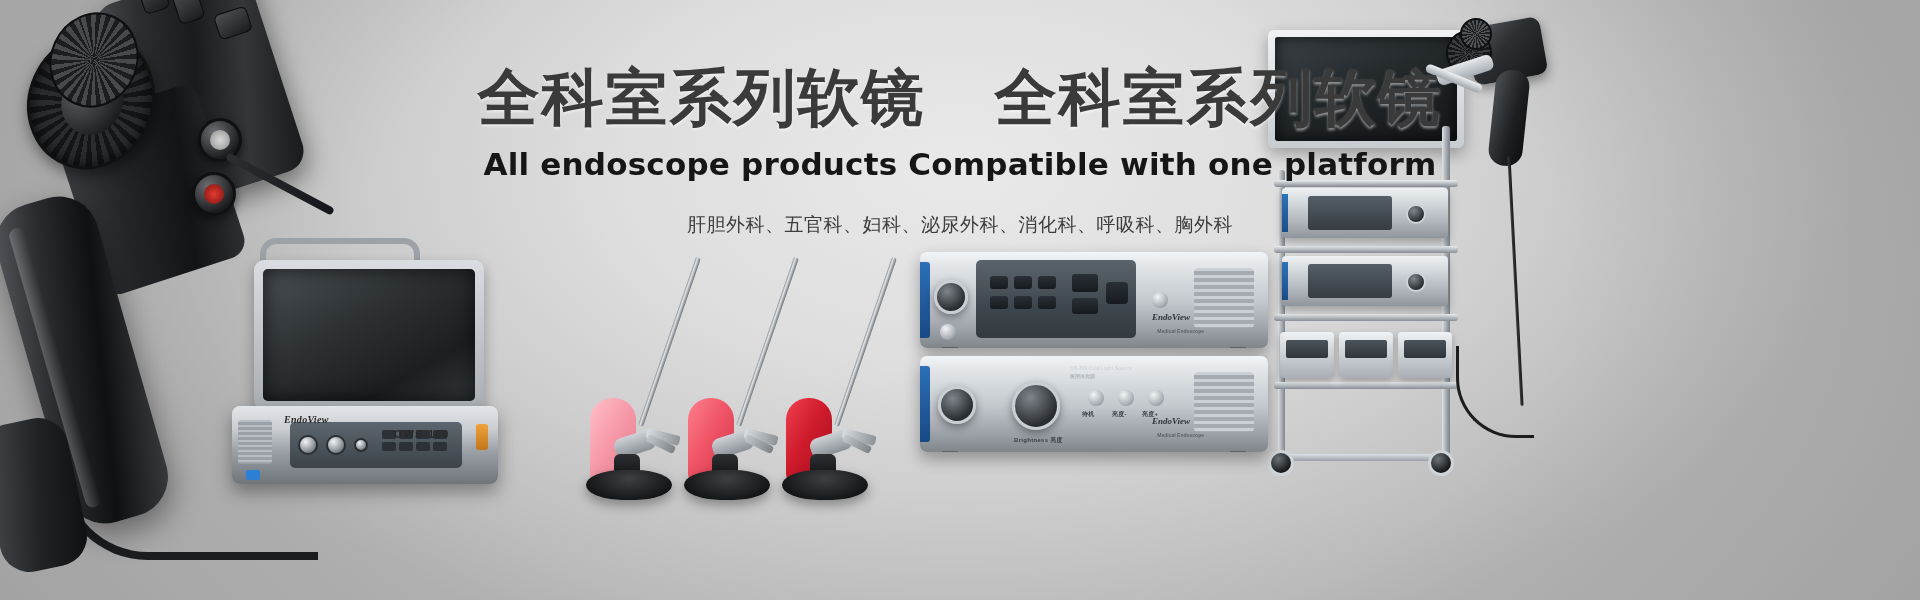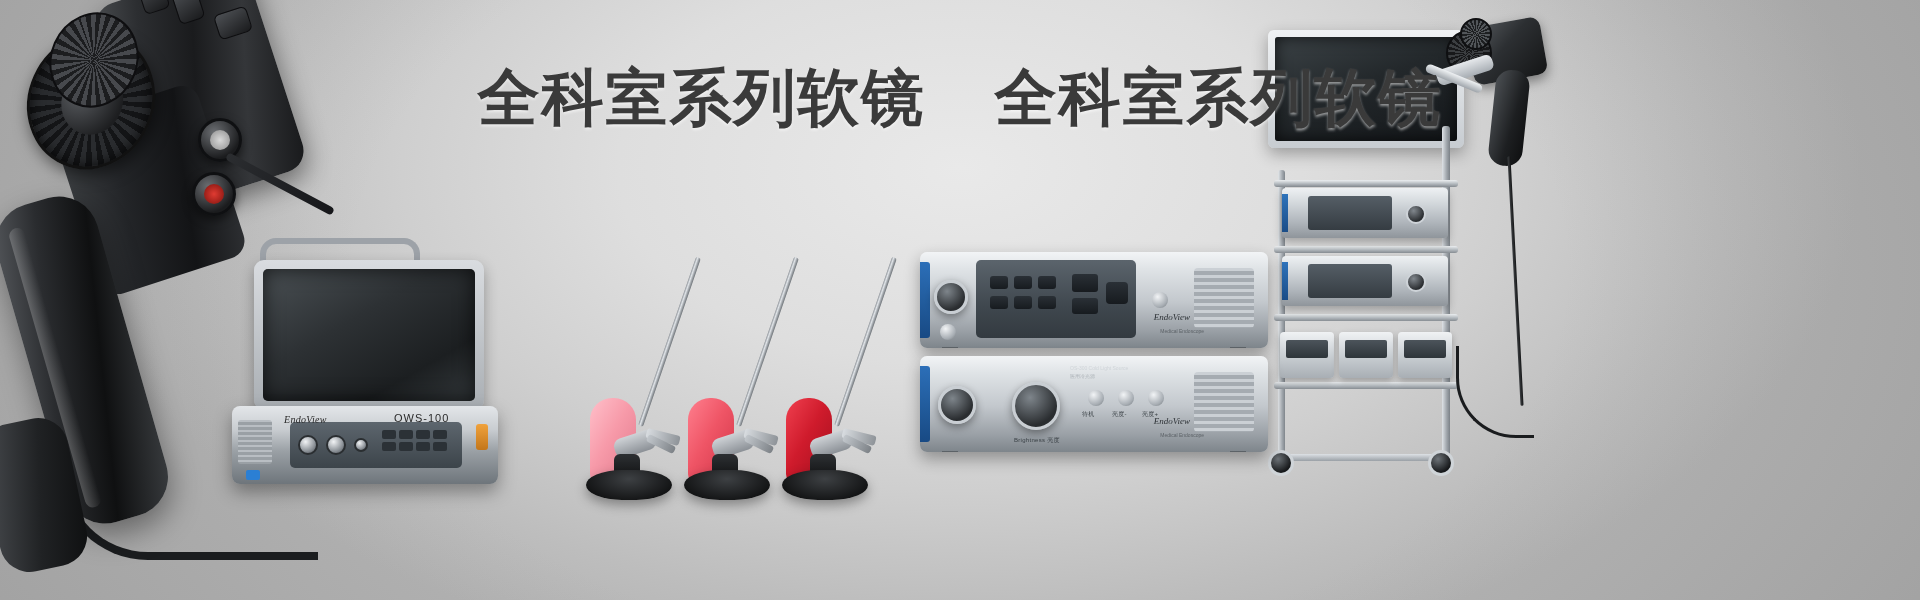--- a/index.html
+++ b/index.html
@@ -35,21 +35,21 @@
   .subhead{
     margin-top:6px;
     font-size:31px; font-weight:bold; color:#161616; letter-spacing:.2px;
     font-family:"DejaVu Sans","Liberation Sans",sans-serif;
   }
   .dept-cn{ margin-top:30px; font-size:19px; color:#3d3d3d; letter-spacing:.5px;
     font-family:"DejaVu Sans","Liberation Sans",sans-serif; }
   .dept-en{ margin-top:6px; font-size:18px; color:#3d3d3d; letter-spacing:.1px; }
 
   
-  .prod{ position:absolute; }
+  .prod{ position:absolute;font-weight:bold; }
   .lbl{ position:absolute; font-size:6px; color:#e8e8e8; letter-spacing:.3px;
         font-family:"Liberation Sans",sans-serif; white-space:nowrap; }
   .lbl.dark{ color:#2a2a2a; }
 
   
   #scope{ left:-30px; top:-20px; width:430px; height:560px; z-index:30; }
   #scope .body{
     position:absolute; left:150px; top:0px; width:160px; height:215px; border-radius:22px;
     background:linear-gradient(105deg,#4a4d50 0%,#2c2e31 22%,#1a1b1d 48%,#343639 72%,#17181a 100%);
     transform:rotate(-18deg);
@@ -342,20 +342,22 @@
 <body>
 
 <div id="banner">
 
   <div class="textblock">
     <div class="headline">
       <span>全科室系列软镜</span>
       <span class="gap"></span>
       <span>全科室系列软镜</span>
     </div>
+    <div class="subhead">All endoscope products Compatible with one platform</div>
+    <div class="dept-cn">肝胆外科、五官科、妇科、泌尿外科、消化科、呼吸科、胸外科</div>
   </div>
 
   <div class="prod" id="scope">
     <div class="body"></div>
     <div class="body2"></div>
     <div class="wheelbig"></div>
     <div class="wheelsm"></div>
     <div class="btn b1"></div>
     <div class="btn b2"></div>
     <div class="btn b3"></div>
@@ -392,21 +394,21 @@
             <i></i>
             <i></i>
             <i></i>
             <i></i>
         </div>
       </div>
       <div class="bluebtn"></div>
       <div class="orangebtn"></div>
     </div>
     <div class="lbl dark" style="left:52px; top:176px; font-size:10px; font-style:italic; font-family:'Liberation Serif',serif;">EndoView</div>
-    <div class="lbl dark" style="left:162px; top:174px; font-size:11px; letter-spacing:1px;">OWS-100</div>
+    <div class="lbl dark" style="left:162px; top:190px; font-size:11px; letter-spacing:1px;">OWS-100</div>
   </div>
 
   <div class="tool" id="tool1">
     <div class="shaft"></div>
     <div class="grip"></div>
     <div class="neck"></div>
     <div class="jaw"></div>
     <div class="jaw2"></div>
     <div class="stem"></div>
     <div class="foot"></div>

